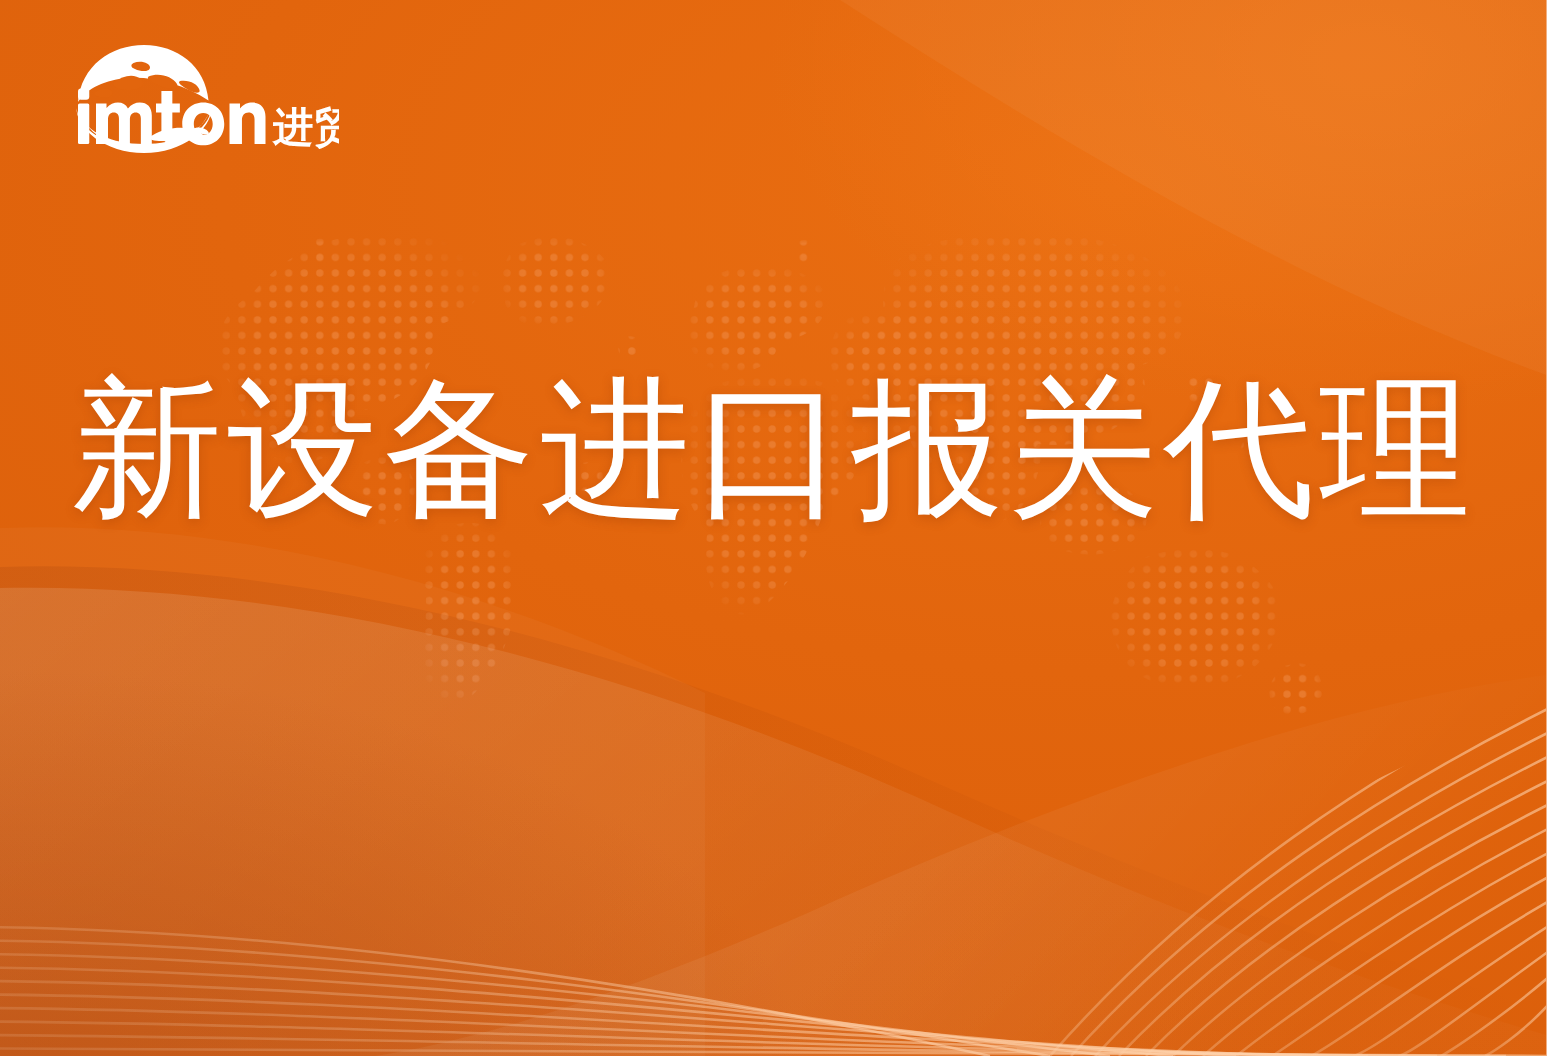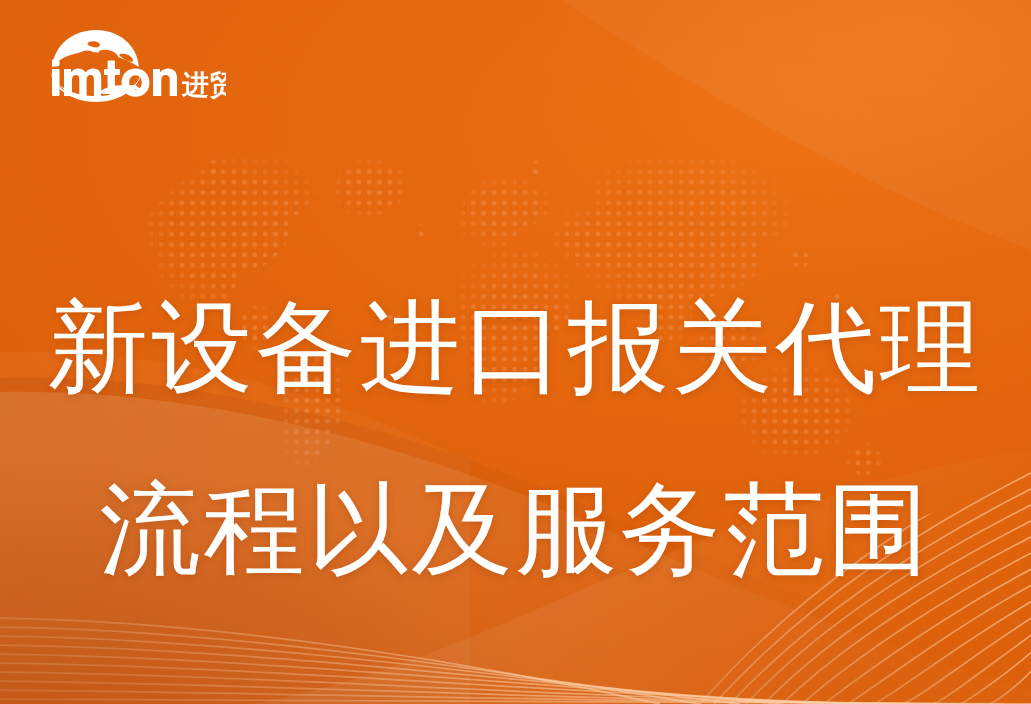--- a/index.html
+++ b/index.html
@@ -67,21 +67,21 @@
     text-align: center;
     color: #ffffff;
     font-family: "DejaVu Serif", "Liberation Serif", serif;
     font-size: 101px;
     line-height: 134px;
     letter-spacing: 3px;
     font-weight: 400;
     text-shadow: 0 2px 7px rgba(150,52,0,0.30);
     white-space: nowrap;
   }
-  .headline .line { display: block; margin-top: 48px; }
+  .headline .line { display: block; }
 </style>
 </head>
 <body>
 
 <div id="banner">
 
   <div class="bg-base"></div>
 
   <svg class="dotmap" viewBox="0 0 1031 704" preserveAspectRatio="none">
     <defs>
@@ -247,16 +247,15 @@
       </g>
 
       <text x="146" y="70" font-family="DejaVu Sans, Liberation Sans, sans-serif" font-size="27" font-weight="700" fill="#ffffff">进贸通</text>
 
       <text x="225" y="47" font-family="DejaVu Sans, Liberation Sans, sans-serif" font-size="11" fill="#ffffff">®</text>
     </svg>
   </div>
 
   <div class="headline">
     <span class="line">新设备进口报关代理</span>
-    <span class="line">流程以及服务范围</span>
   </div>
 
 </div>
 
 </body></html>

